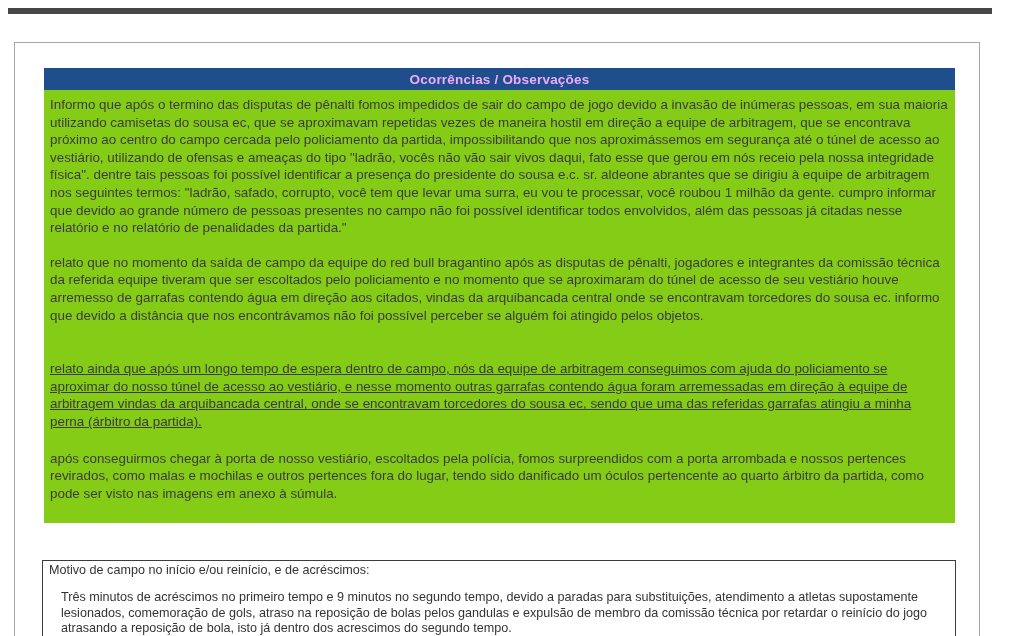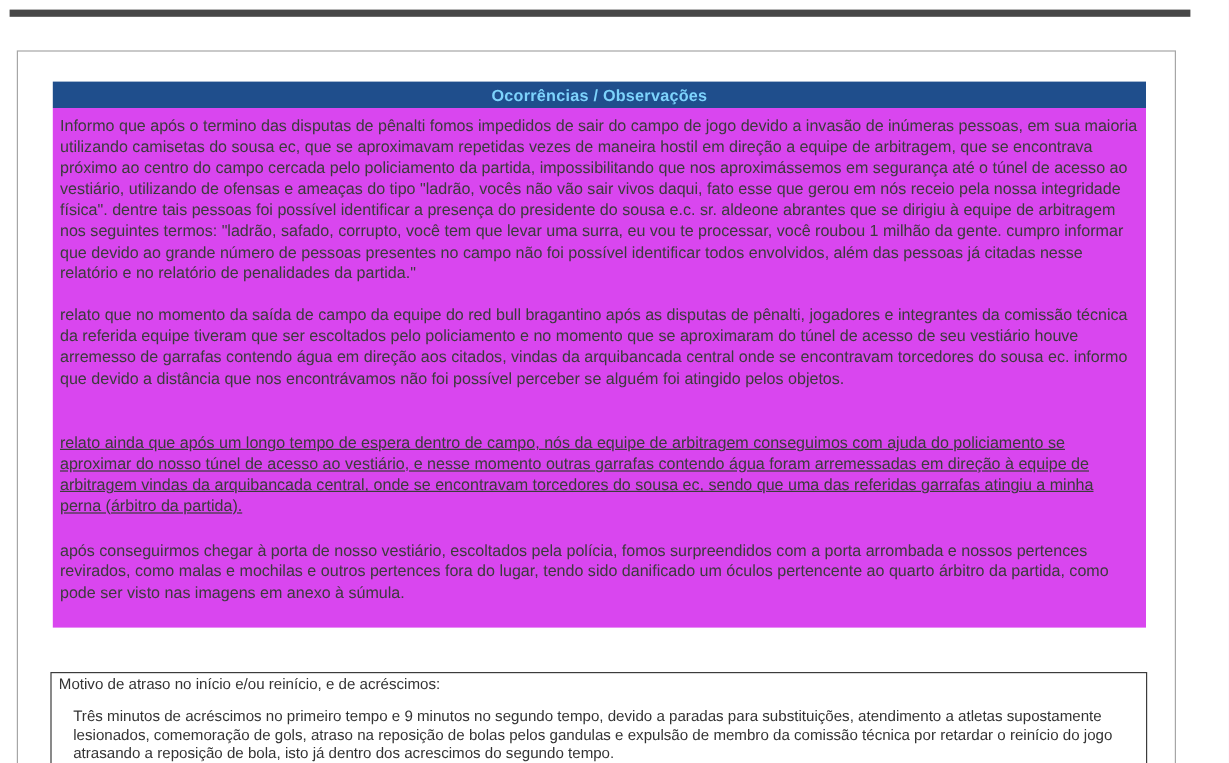--- a/index.html
+++ b/index.html
@@ -29,35 +29,35 @@
     border: 1px solid #a6a6a6;
     box-sizing: border-box;
   }
   .section-header {
     position: absolute;
     left: 29px;
     right: 24px;
     top: 25px;
     height: 22px;
     background: #1f4e8c;
-    color: #7dd3fc;
+    color: #f0abfc;
     font-size: 13.5px;
     font-weight: bold;
     display: flex;
     align-items: center;
     justify-content: center;
     letter-spacing: 0.2px;
   }
   .occurrences-box {
     position: absolute;
     left: 29px;
     right: 24px;
     top: 47px;
     height: 433px;
-    background: #d946ef;
+    background: #84cc16;
     box-sizing: border-box;
     padding: 6px 6px 0 6px;
     color: #3c3c3c;
     font-size: 13.4px;
     line-height: 17.6px;
   }
   .occurrences-box p { margin: 0; }
   .occurrences-box p.p1 { margin-bottom: 17px; }
   .occurrences-box p.p2 { margin-bottom: 36px; }
   .occurrences-box p.p3 { margin-bottom: 19px; text-decoration: underline; }
@@ -90,17 +90,17 @@
   </div>
 
   <div class="occurrences-box">
     <p class="p1">Informo que após o termino das disputas de pênalti fomos impedidos de sair do campo de jogo devido a invasão de inúmeras pessoas, em sua maioria utilizando camisetas do sousa ec, que se aproximavam repetidas vezes de maneira hostil em direção a equipe de arbitragem, que se encontrava próximo ao centro do campo cercada pelo policiamento da partida, impossibilitando que nos aproximássemos em segurança até o túnel de acesso ao vestiário, utilizando de ofensas e ameaças do tipo "ladrão, vocês não vão sair vivos daqui, fato esse que gerou em nós receio pela nossa integridade física". dentre tais pessoas foi possível identificar a presença do presidente do sousa e.c. sr. aldeone abrantes que se dirigiu à equipe de arbitragem nos seguintes termos: "ladrão, safado, corrupto, você tem que levar uma surra, eu vou te processar, você roubou 1 milhão da gente. cumpro informar que devido ao grande número de pessoas presentes no campo não foi possível identificar todos envolvidos, além das pessoas já citadas nesse relatório e no relatório de penalidades da partida."</p>
     <p class="p2">relato que no momento da saída de campo da equipe do red bull bragantino após as disputas de pênalti, jogadores e integrantes da comissão técnica da referida equipe tiveram que ser escoltados pelo policiamento e no momento que se aproximaram do túnel de acesso de seu vestiário houve arremesso de garrafas contendo água em direção aos citados, vindas da arquibancada central onde se encontravam torcedores do sousa ec. informo que devido a distância que nos encontrávamos não foi possível perceber se alguém foi atingido pelos objetos.</p>
     <p class="p3">relato ainda que após um longo tempo de espera dentro de campo, nós da equipe de arbitragem conseguimos com ajuda do policiamento se aproximar do nosso túnel de acesso ao vestiário, e nesse momento outras garrafas contendo água foram arremessadas em direção à equipe de arbitragem vindas da arquibancada central, onde se encontravam torcedores do sousa ec, sendo que uma das referidas garrafas atingiu a minha perna (árbitro da partida).</p>
     <p class="p4">após conseguirmos chegar à porta de nosso vestiário, escoltados pela polícia, fomos surpreendidos com a porta arrombada e nossos pertences revirados, como malas e mochilas e outros pertences fora do lugar, tendo sido danificado um óculos pertencente ao quarto árbitro da partida, como pode ser visto nas imagens em anexo à súmula.</p>
   </div>
 
   <div class="delay-box">
-    <div class="delay-title">Motivo de atraso no início e/ou reinício, e de acréscimos:</div>
+    <div class="delay-title">Motivo de campo no início e/ou reinício, e de acréscimos:</div>
     <div class="delay-body">Três minutos de acréscimos no primeiro tempo e 9 minutos no segundo tempo, devido a paradas para substituições, atendimento a atletas supostamente lesionados, comemoração de gols, atraso na reposição de bolas pelos gandulas e expulsão de membro da comissão técnica por retardar o reinício do jogo atrasando a reposição de bola, isto já dentro dos acrescimos do segundo tempo.</div>
   </div>
 
 </div>
 
 </body></html>

